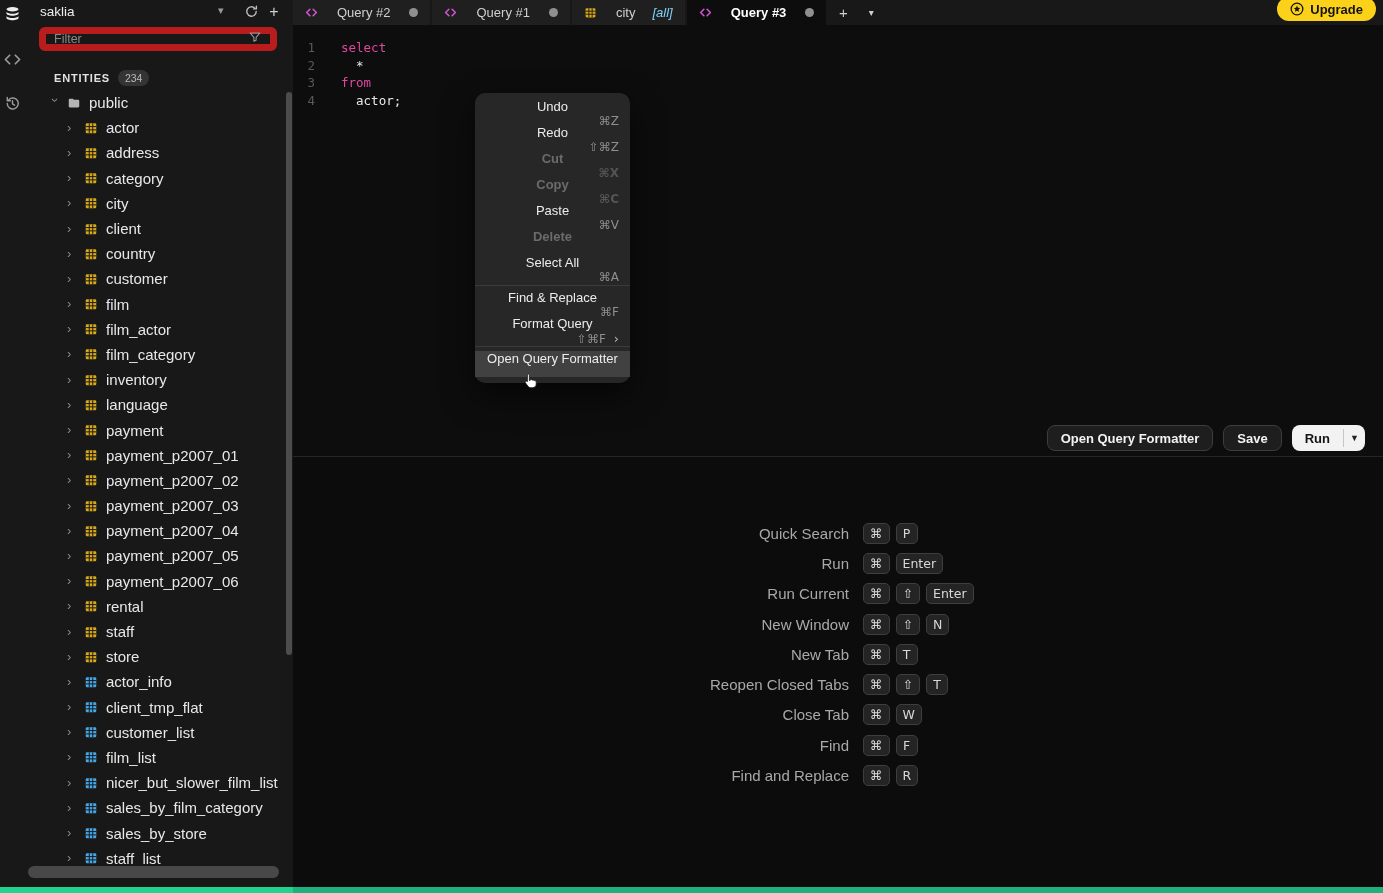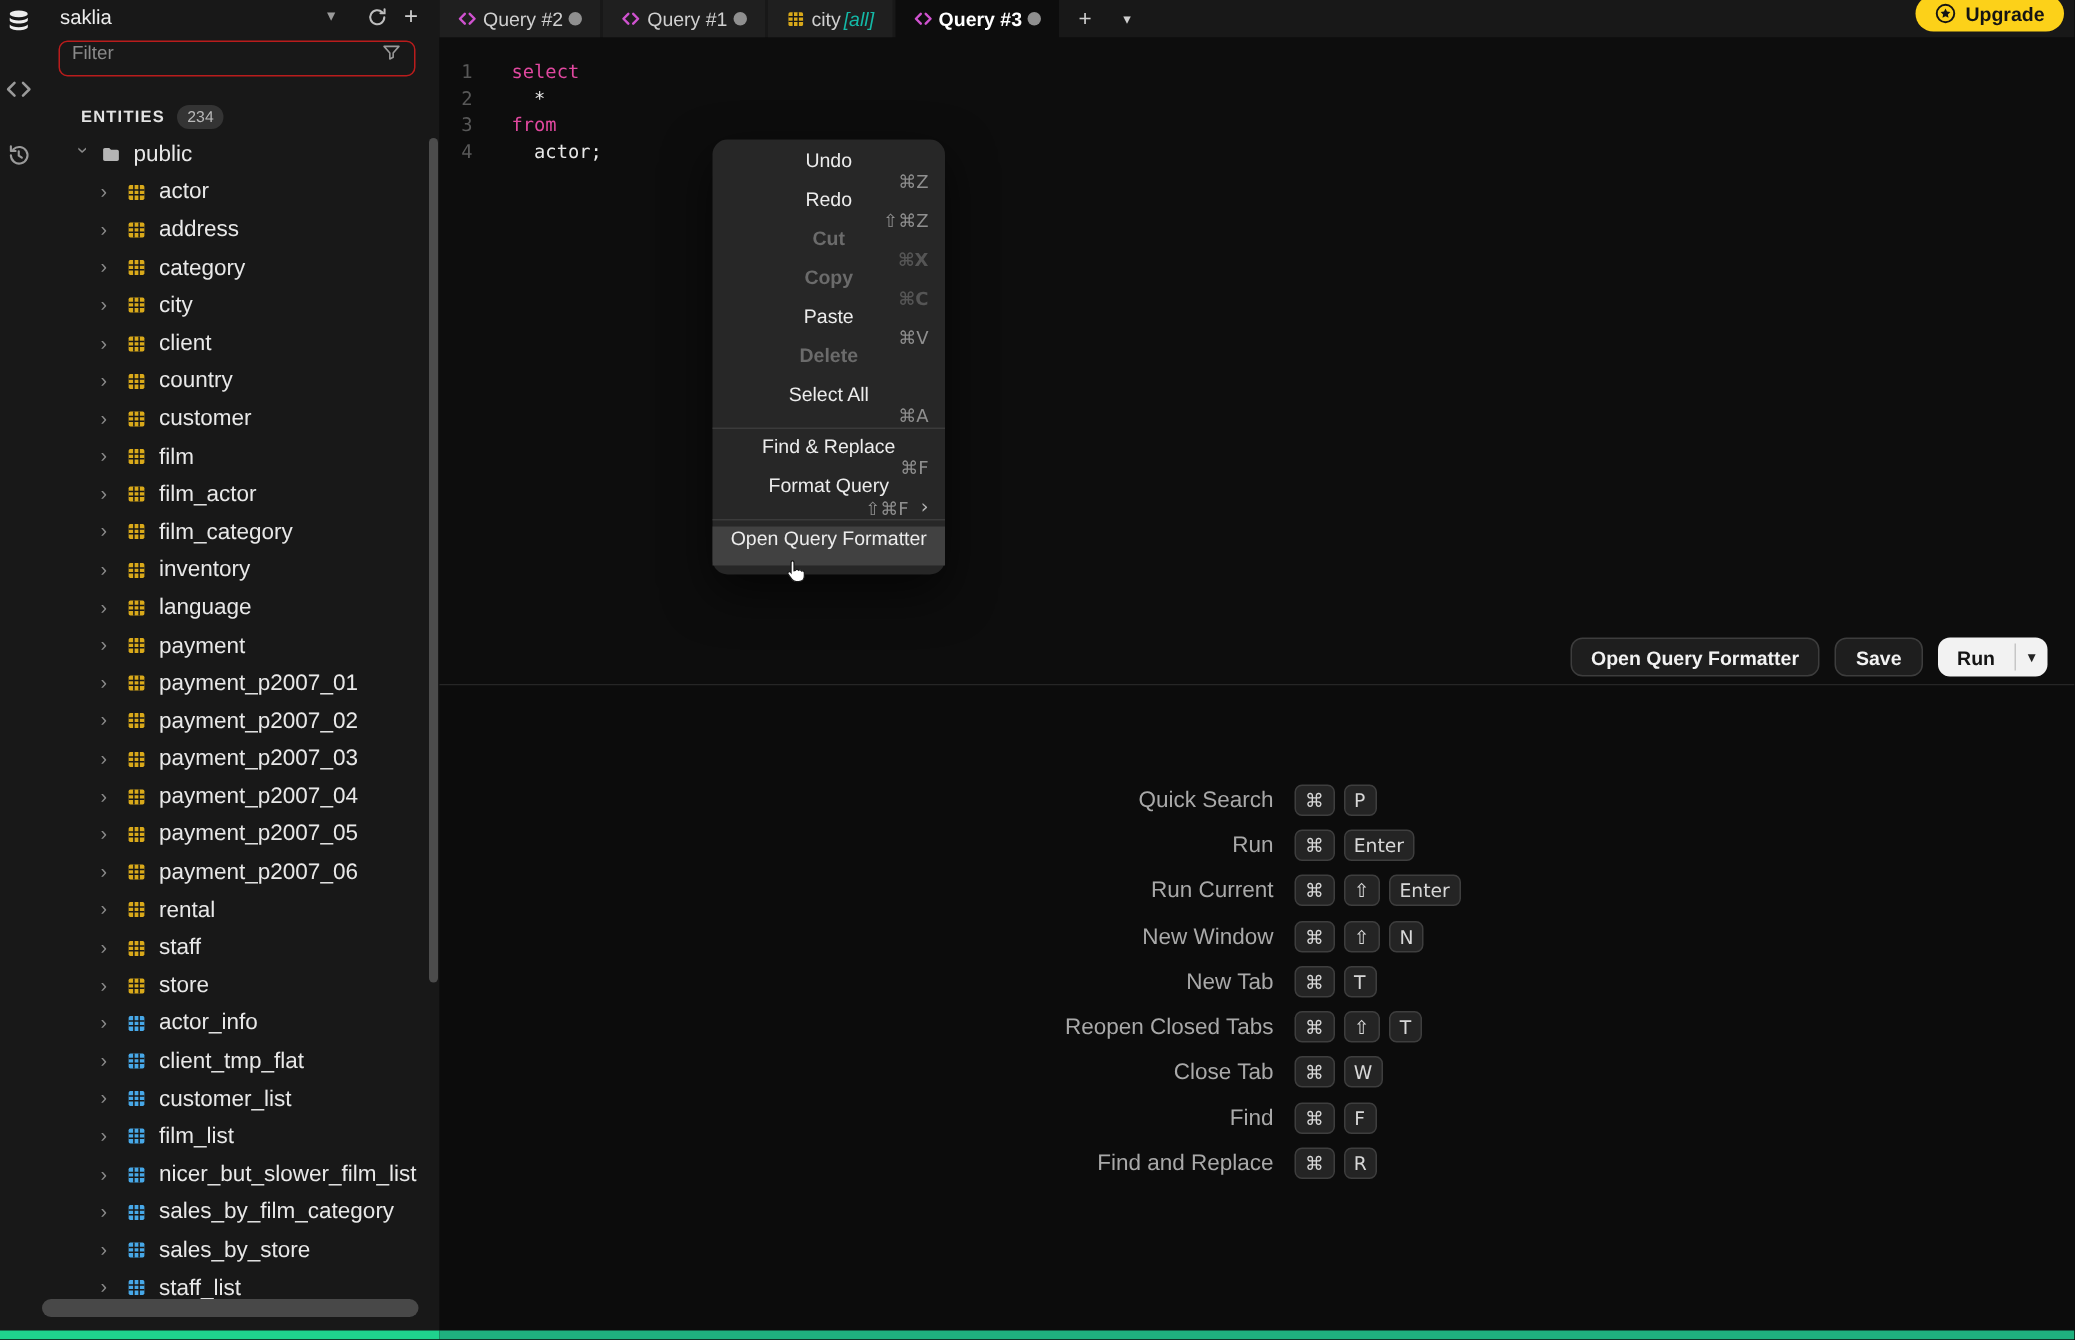--- a/index.html
+++ b/index.html
@@ -14,21 +14,21 @@
   .side-content { position:absolute; left:25px; top:0; width:268px; height:100%; }
 
   .db-row { position:absolute; top:1px; left:0; right:0; height:23px; }
   .db-row .dbname { position:absolute; left:15px; top:3px; font-size:13.5px; color:#ececec; }
   .db-row .sel-caret { position:absolute; left:193px; top:3px; color:#9a9a9a; font-size:11px; }
   .db-row .ric { position:absolute; top:3px; width:16px; height:16px; }
   .db-row .refresh { left:219px; }
   .db-row .addconn { left:241px; color:#cfcfcf; font-size:16px; line-height:15px; text-align:center; }
 
   .filter-box { position:absolute; top:27px; left:14px; right:16px; height:24px;
-    border:1px solid #b91c1c; border-radius:6px; display:flex; align-items:flex-start; padding:0 8px; }
+    border:7px solid #b91c1c; border-radius:6px; display:flex; align-items:center; padding:0 8px; }
   .filter-box input { flex:1; background:transparent; border:none; outline:none;
     font-size:12.5px; color:#dcdcdc; font-family:"Liberation Sans",sans-serif; }
   .filter-box input::placeholder { color:#8a8a8a; }
 
   .entities-row { position:absolute; top:70px; left:29px; display:flex; align-items:center; gap:8px; }
   .entities-label { font-size:11px; font-weight:700; letter-spacing:.8px; color:#e2e2e2; }
   .entities-badge { background:#343434; color:#b9b9b9; font-size:10.5px; border-radius:8px; padding:2px 7px; }
 
   .tree { position:absolute; top:90px; left:0; right:8px; height:782px; overflow:hidden; }
   .trow { display:flex; align-items:center; height:25.2px; cursor:default; }
@@ -39,25 +39,25 @@
   .trow.schema { padding-left:25px; }
   .trow.child  { padding-left:42px; }
 
   .vscroll { position:absolute; right:1px; top:92px; width:6px; height:563px; background:#4c4c4c; border-radius:3px; }
   .hscroll { position:absolute; left:28px; bottom:9px; width:251px; height:12px; background:#484848; border-radius:6px; }
 
   
   .main { position:absolute; left:293px; top:0; right:0; height:887px; }
 
   .tabbar { position:absolute; top:0; left:0; right:0; height:25px; background:#181818; display:flex; align-items:stretch; }
-  .tab { display:flex; align-items:center; gap:4px; padding:0 12px; background:#1f1f1f;
+  .tab { display:flex; align-items:center; gap:19px; padding:0 12px; background:#1f1f1f;
     margin-right:2px; font-size:13px; color:#cfcfcf; cursor:default; }
   .tab.active { background:#0d0d0d; color:#ffffff; font-weight:700; }
   .tab .dot { width:9px; height:9px; border-radius:50%; background:#8f8f8f; }
-  .tab .suffix { font-style:italic; color:#14b8a6; margin-left:-2px; }
+  .tab .suffix { font-style:italic; color:#7dd3fc; margin-left:-2px; }
   .tab .ci { width:13px; height:13px; }
   .tabbtn { width:30px; display:flex; align-items:center; justify-content:center; color:#cfcfcf; font-size:15px; }
   .tabbtn.caret { font-size:10px; width:26px; }
   .upgrade { position:absolute; right:7px; top:-3px; height:24px; padding:0 13px; border-radius:12px;
     background:#fcd119; color:#141414; font-size:13px; font-weight:700;
     display:flex; align-items:center; gap:6px; }
 
   .editor { position:absolute; top:25px; left:0; right:0; height:431px; background:#0d0d0d; }
   .codeline { display:flex; font-family:"DejaVu Sans Mono", monospace; font-size:12.5px; line-height:17.5px; }
   .codeline .ln { width:22px; text-align:right; color:#585858; flex:0 0 auto; }

